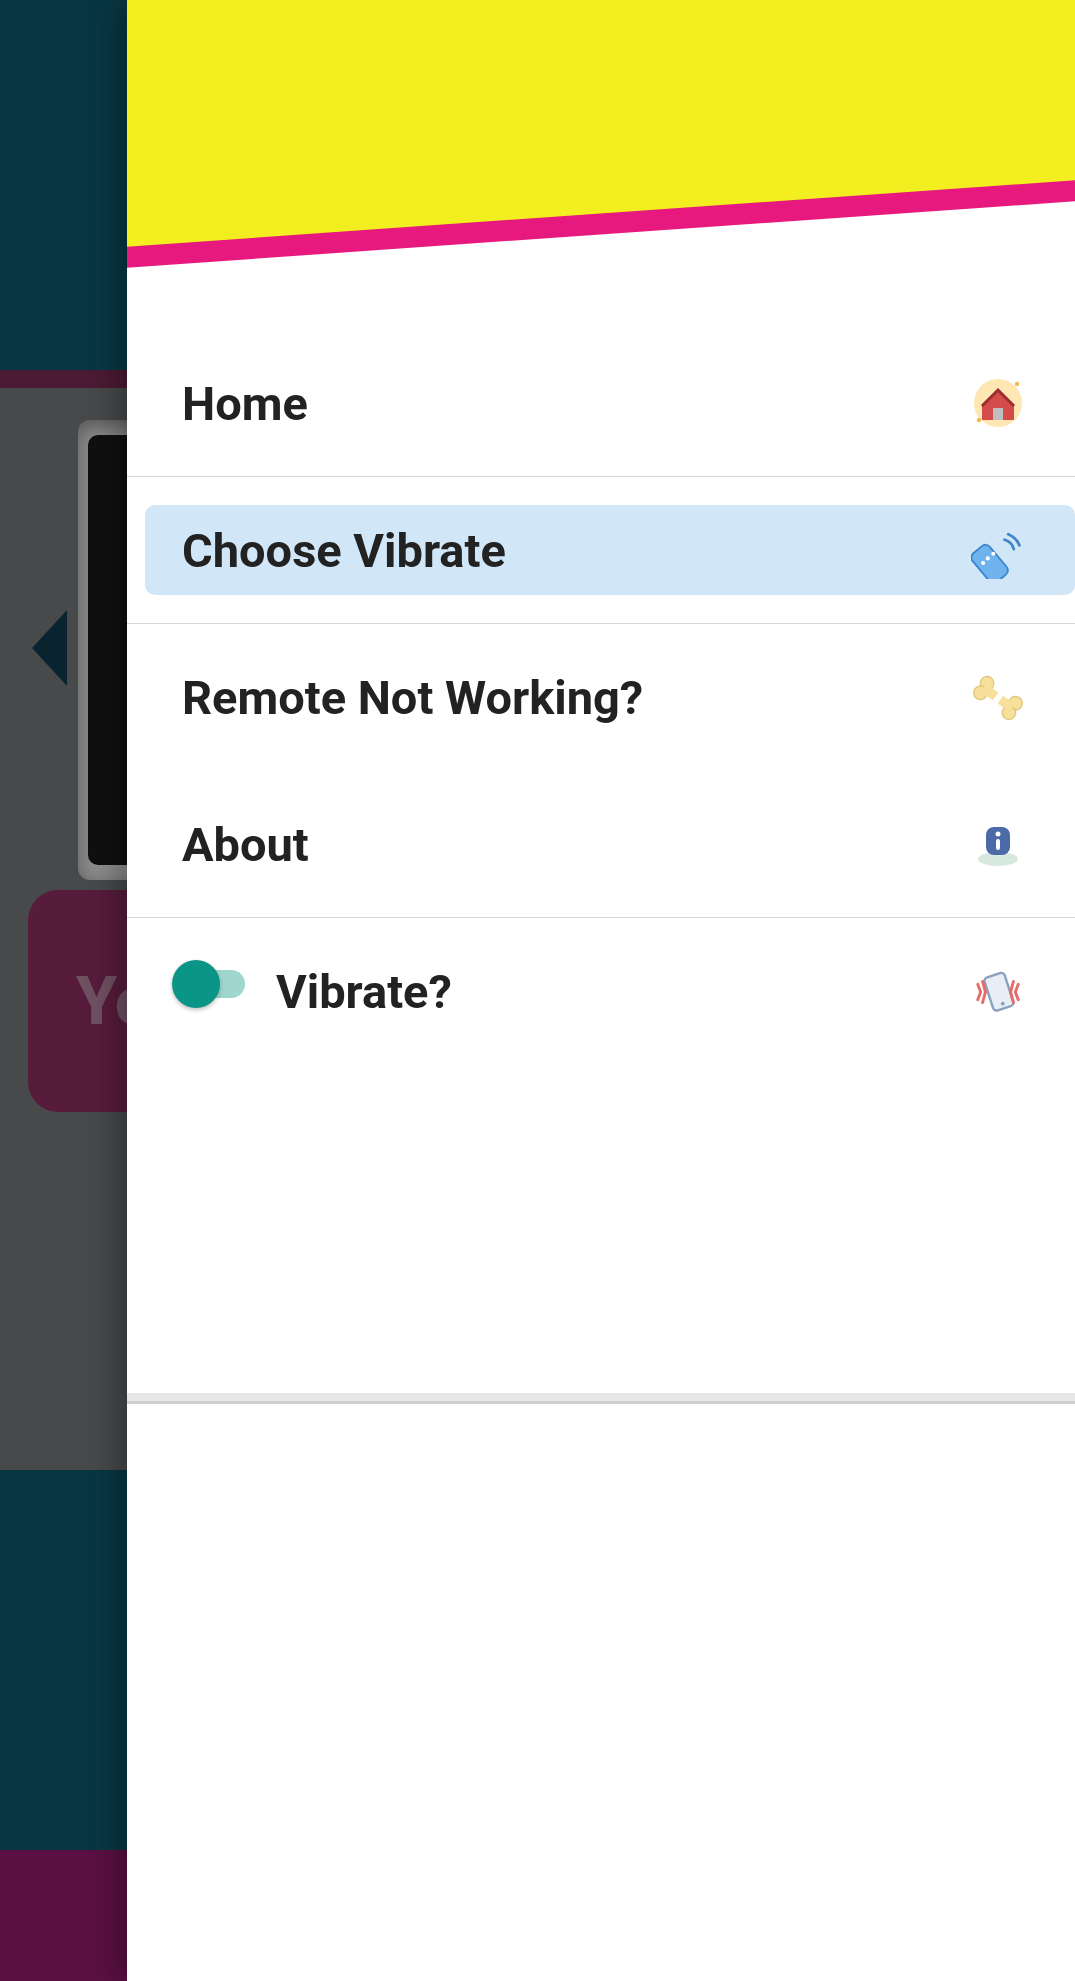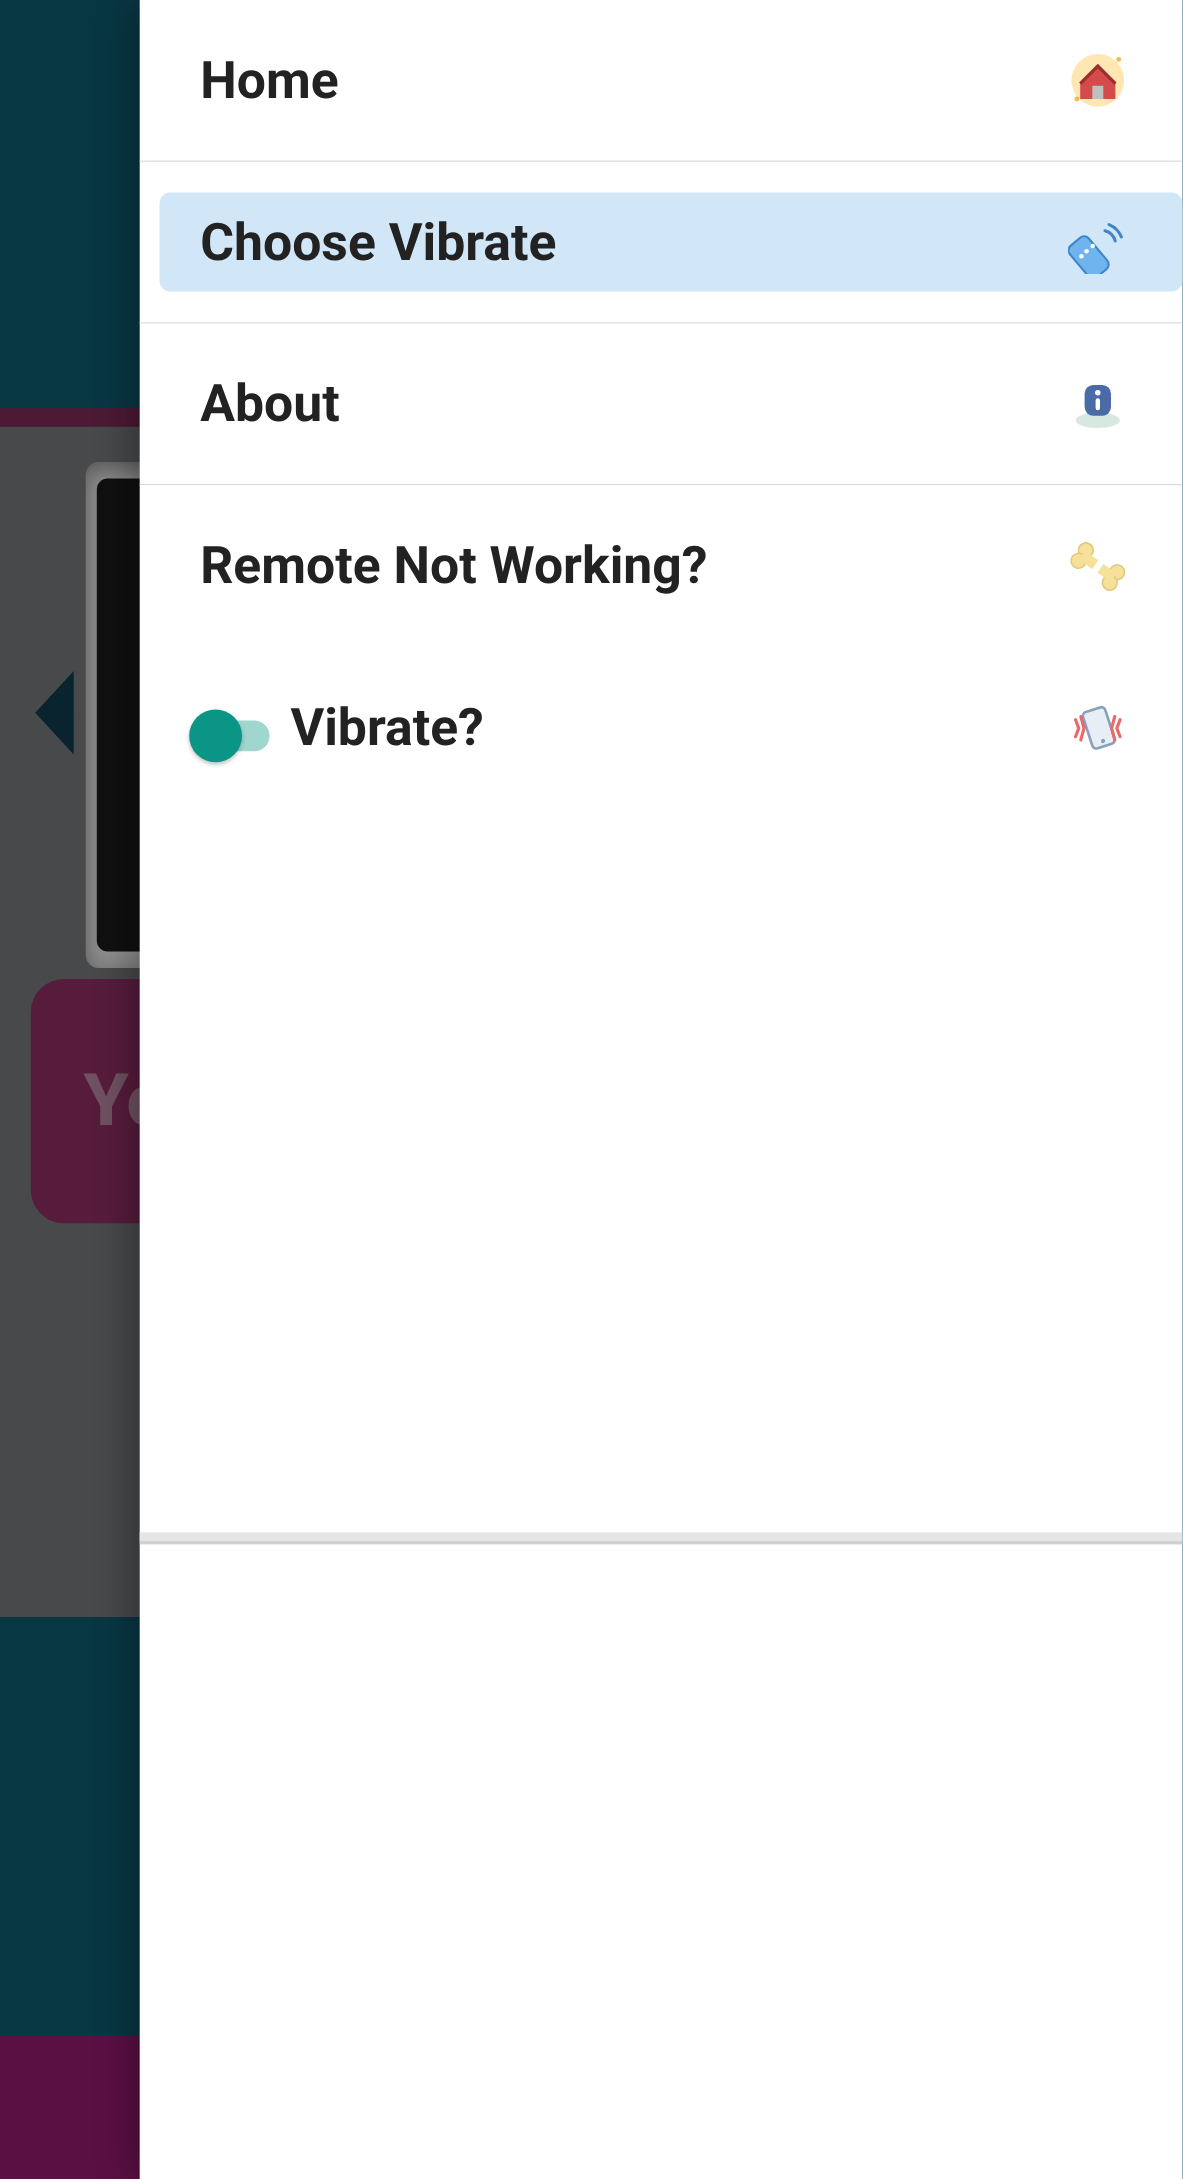--- a/index.html
+++ b/index.html
@@ -14,41 +14,41 @@
   .bg-phone { position:absolute; left:78px; top:420px; width:100px; height:460px; background:#e8e8e8; border-radius:12px; box-shadow:0 6px 20px rgba(0,0,0,.4) inset; }
   .bg-phone-inner { position:absolute; left:88px; top:435px; width:80px; height:430px; background:#1a1a1a; border-radius:10px; }
   .bg-arrow { position:absolute; left:32px; top:610px; width:0; height:0; border-top:38px solid transparent; border-bottom:38px solid transparent; border-right:35px solid #185f7a; filter:brightness(.62);}
   .bg-pink-btn { position:absolute; left:28px; top:890px; width:280px; height:222px; background:#b53b7e; border-radius:30px; color:#e7a9cc; font-weight:800; font-size:66px; display:flex; align-items:center; padding-left:48px; filter:brightness(.78);}
   .bg-bottom-teal { position:absolute; left:0; top:1470px; width:130px; height:380px; background:#0d5a6f; }
   .bg-bottom-magenta { position:absolute; left:0; top:1850px; width:130px; height:150px; background:#931a6c; }
 
   .scrim { position:absolute; inset:0; background:rgba(0,0,0,.38); }
 
   
-  .drawer { position:absolute; left:127px; top:0; right:0; bottom:0; background:#fff; box-shadow:-10px 0 30px rgba(0,0,0,.3); display:flex; flex-direction:row; }
+  .drawer { position:absolute; left:127px; top:0; right:0; bottom:0; background:#fff; box-shadow:-10px 0 30px rgba(0,0,0,.3); display:flex; flex-direction:column; }
 
   
   .drawer-header { position:relative; height:330px; overflow:hidden; flex:0 0 auto; }
   .hdr-yellow { position:absolute; inset:0; background:#f3ee1f; }
   .hdr-pink { position:absolute; left:-5px; right:-5px; top:247px; height:90px; background:#e7197f; transform:rotate(-4deg); transform-origin:left top; }
   .hdr-white { position:absolute; left:-5px; right:-5px; top:268px; height:200px; background:#fff; transform:rotate(-4deg); transform-origin:left top; }
 
   
   .menu { flex:1 1 auto; }
   .menu-item { position:relative; display:flex; align-items:center; justify-content:space-between; padding:0 50px 0 55px; height:147px; border-bottom:1px solid #d8d8d8; cursor:pointer; }
   .menu-item.last { border-bottom:none; }
   .menu-label { font-size:47px; font-weight:700; color:#222; }
   .menu-item.selected .pill { position:absolute; left:18px; right:0; top:28px; bottom:28px; background:#d1e6f7; border-radius:10px; z-index:0; }
   .menu-item.selected .menu-label, .menu-item.selected .icon-slot { position:relative; z-index:1; }
 
   .icon-slot { width:54px; height:54px; display:flex; align-items:center; justify-content:center; position:relative; }
 
   
   .vibrate-row { display:flex; align-items:center; height:147px; padding:0 50px 0 45px; justify-content:space-between; }
-  .vibrate-left { display:flex; align-items:flex-end; gap:14px; }
+  .vibrate-left { display:flex; align-items:flex-start; gap:26px; }
   .vibrate-label { font-size:47px; font-weight:700; color:#222; }
 
   
   .toggle { position:relative; width:78px; height:40px; cursor:pointer; }
   .toggle-track { position:absolute; left:8px; top:6px; width:65px; height:28px; background:#9fd6ce; border-radius:20px; }
   .toggle-knob { position:absolute; left:0; top:-4px; width:48px; height:48px; background:#0a9586; border-radius:50%; box-shadow:0 2px 4px rgba(0,0,0,.25); }
 
   
   .bottom-sep { position:absolute; left:0; right:0; top:1393px; height:8px; background:#e6e6e6; }
   .bottom-sep2 { position:absolute; left:0; right:0; top:1401px; height:3px; background:#cfcfcf; }
@@ -107,45 +107,45 @@
           <rect x="8" y="24" width="24" height="40" rx="6" transform="rotate(-40 20 44)" fill="#6fb4ef" stroke="#3e86c9" stroke-width="2"></rect>
           <circle cx="18" cy="38" r="2.2" fill="#fff"></circle>
           <circle cx="24" cy="33" r="2.2" fill="#fff"></circle>
           <circle cx="13" cy="43" r="2.2" fill="#fff"></circle>
           <path d="M36 18 A14 14 0 0 1 46 28" stroke="#3e86c9" stroke-width="3" fill="none" stroke-linecap="round"></path>
           <path d="M40 12 A22 22 0 0 1 52 24" stroke="#3e86c9" stroke-width="3" fill="none" stroke-linecap="round"></path>
         </svg>
       </span>
     </div>
 
-    <div class="menu-item">
-      <span class="menu-label">About</span>
-      <span class="icon-slot">
-        <svg width="50" height="50" viewBox="0 0 50 50">
-          <ellipse cx="25" cy="40" rx="20" ry="7" fill="#d7e9df"></ellipse>
-          <rect x="13" y="8" width="24" height="28" rx="8" fill="#4a6aa8"></rect>
-          <circle cx="25" cy="15" r="2.5" fill="#fff"></circle>
-          <rect x="23" y="20" width="4" height="11" rx="2" fill="#fff"></rect>
-        </svg>
-      </span>
-    </div>
-
     <div class="menu-item last">
       <span class="menu-label">Remote Not Working?</span>
       <span class="icon-slot">
         <svg width="56" height="56" viewBox="0 0 56 56">
           <g transform="rotate(35 28 28)">
             <circle cx="10" cy="22" r="7" fill="#f7e09a" stroke="#e0c97b" stroke-width="1.5"></circle>
             <circle cx="10" cy="34" r="7" fill="#f7e09a" stroke="#e0c97b" stroke-width="1.5"></circle>
             <rect x="10" y="23" width="15" height="10" fill="#f7e09a"></rect>
             <circle cx="46" cy="22" r="7" fill="#f7e09a" stroke="#e0c97b" stroke-width="1.5"></circle>
             <circle cx="46" cy="34" r="7" fill="#f7e09a" stroke="#e0c97b" stroke-width="1.5"></circle>
             <rect x="31" y="23" width="15" height="10" fill="#f7e09a"></rect>
             <line x1="26" y1="18" x2="30" y2="38" stroke="#fff" stroke-width="3"></line>
           </g>
+        </svg>
+      </span>
+    </div>
+
+    <div class="menu-item">
+      <span class="menu-label">About</span>
+      <span class="icon-slot">
+        <svg width="50" height="50" viewBox="0 0 50 50">
+          <ellipse cx="25" cy="40" rx="20" ry="7" fill="#d7e9df"></ellipse>
+          <rect x="13" y="8" width="24" height="28" rx="8" fill="#4a6aa8"></rect>
+          <circle cx="25" cy="15" r="2.5" fill="#fff"></circle>
+          <rect x="23" y="20" width="4" height="11" rx="2" fill="#fff"></rect>
         </svg>
       </span>
     </div>
 
     <div class="vibrate-row">
       <div class="vibrate-left">
         <div class="toggle">
           <div class="toggle-track"></div>
           <div class="toggle-knob"></div>
         </div>

